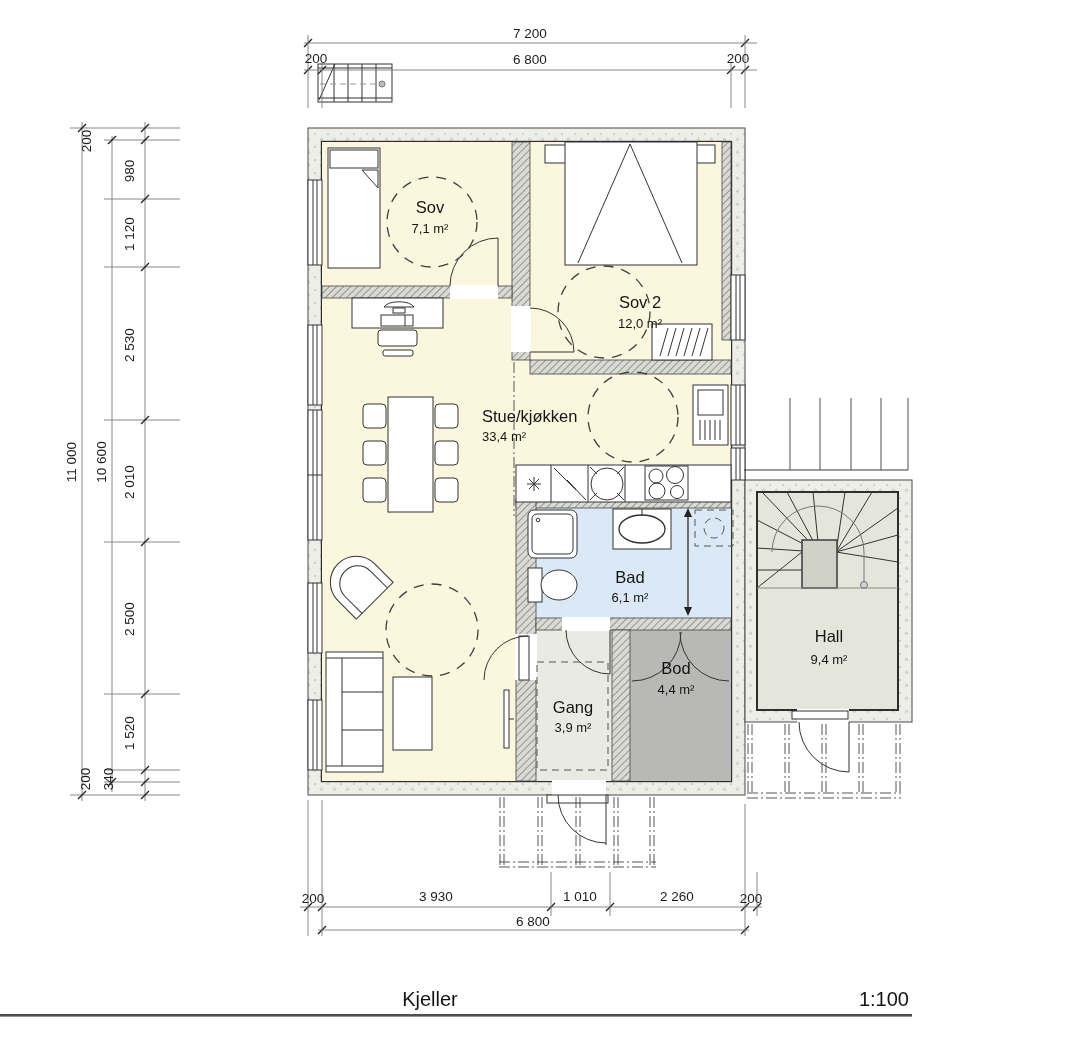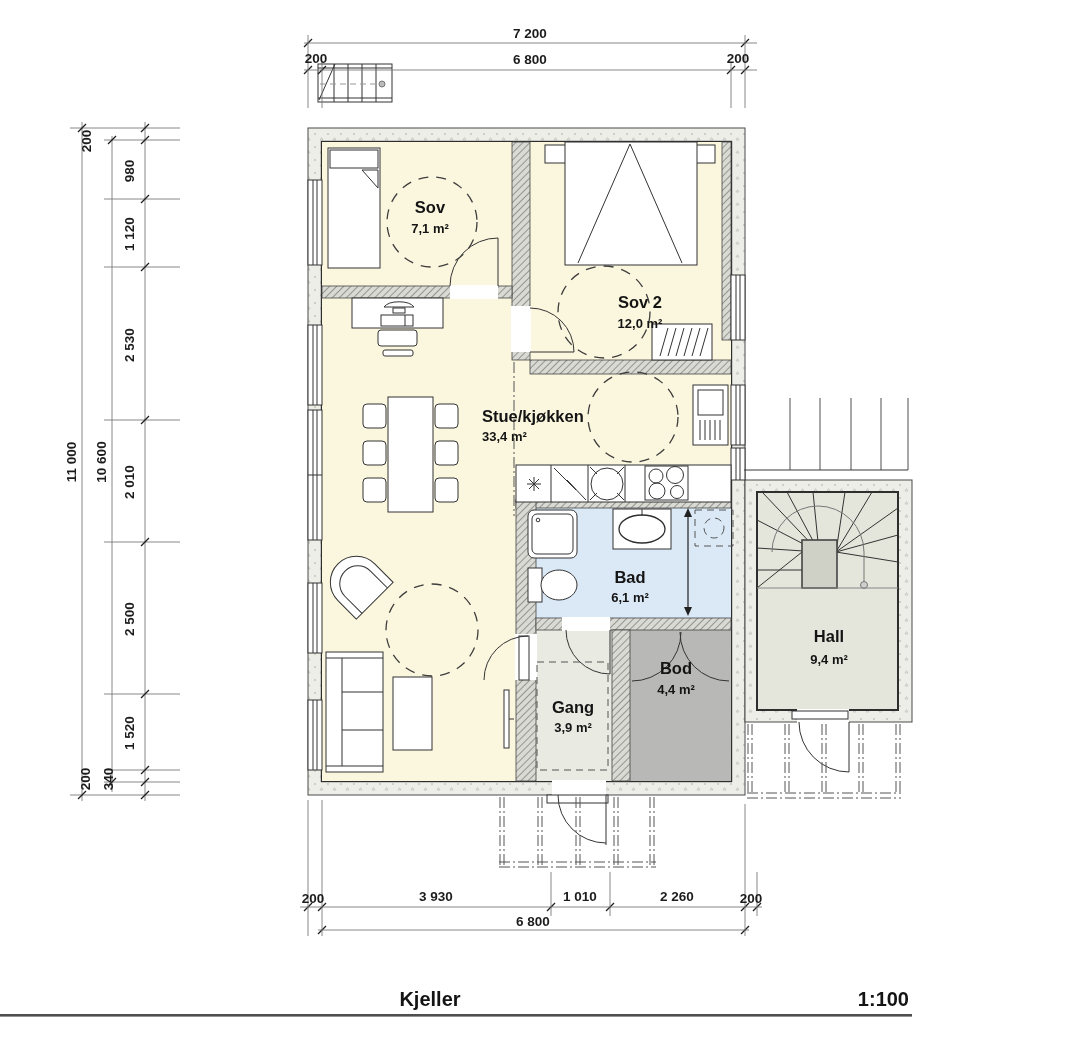--- a/index.html
+++ b/index.html
@@ -1,17 +1,17 @@
 <!DOCTYPE html>
 <html><head>
 <meta charset="utf-8">
 <style>
   html,body{margin:0;padding:0;background:#fff;}
   .canvas{position:relative;width:1080px;height:1051px;background:#ffffff;overflow:hidden;
-          font-family:"Liberation Sans",sans-serif;font-weight:bold;}
+          font-family:"Liberation Sans",sans-serif;}
   svg{position:absolute;left:0;top:0;}
   text{font-family:"Liberation Sans",sans-serif;fill:#141414;}
   .rm{font-size:16.5px;}
   .ar{font-size:13px;}
   .dm{font-size:13.5px;fill:#1c1c1c;}
   .ft{font-size:20px;}
   .s1{stroke:#333;stroke-width:1;fill:none;}
   .s2{stroke:#2f2f2f;stroke-width:1.3;fill:none;}
   .w{fill:#ffffff;stroke:#333;stroke-width:1;}
   .dim{stroke:#7a7a7a;stroke-width:0.9;fill:none;}

